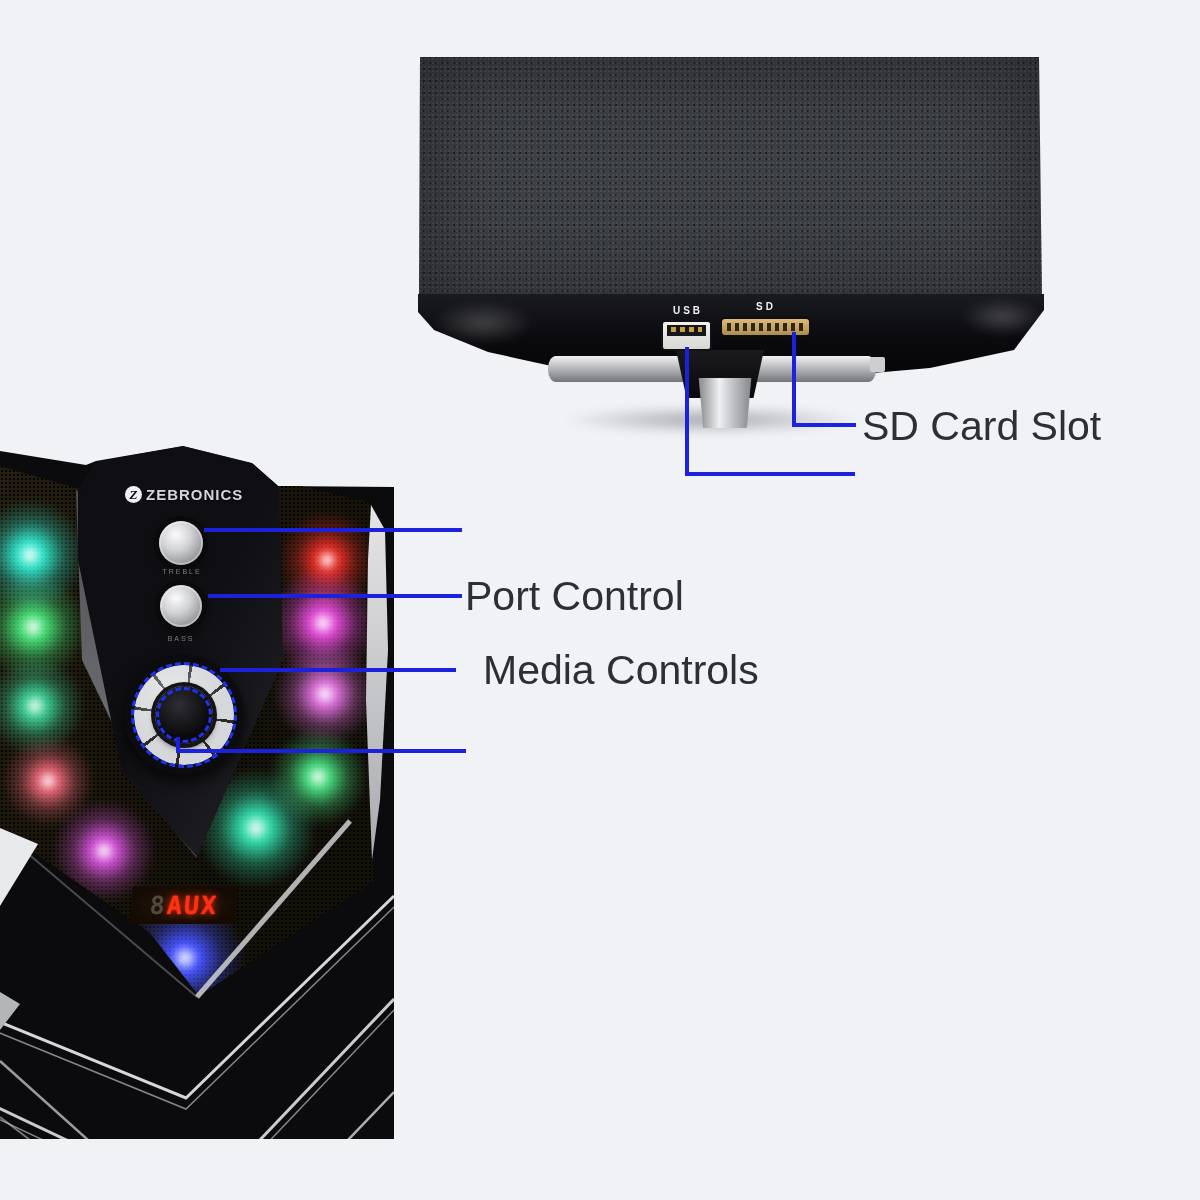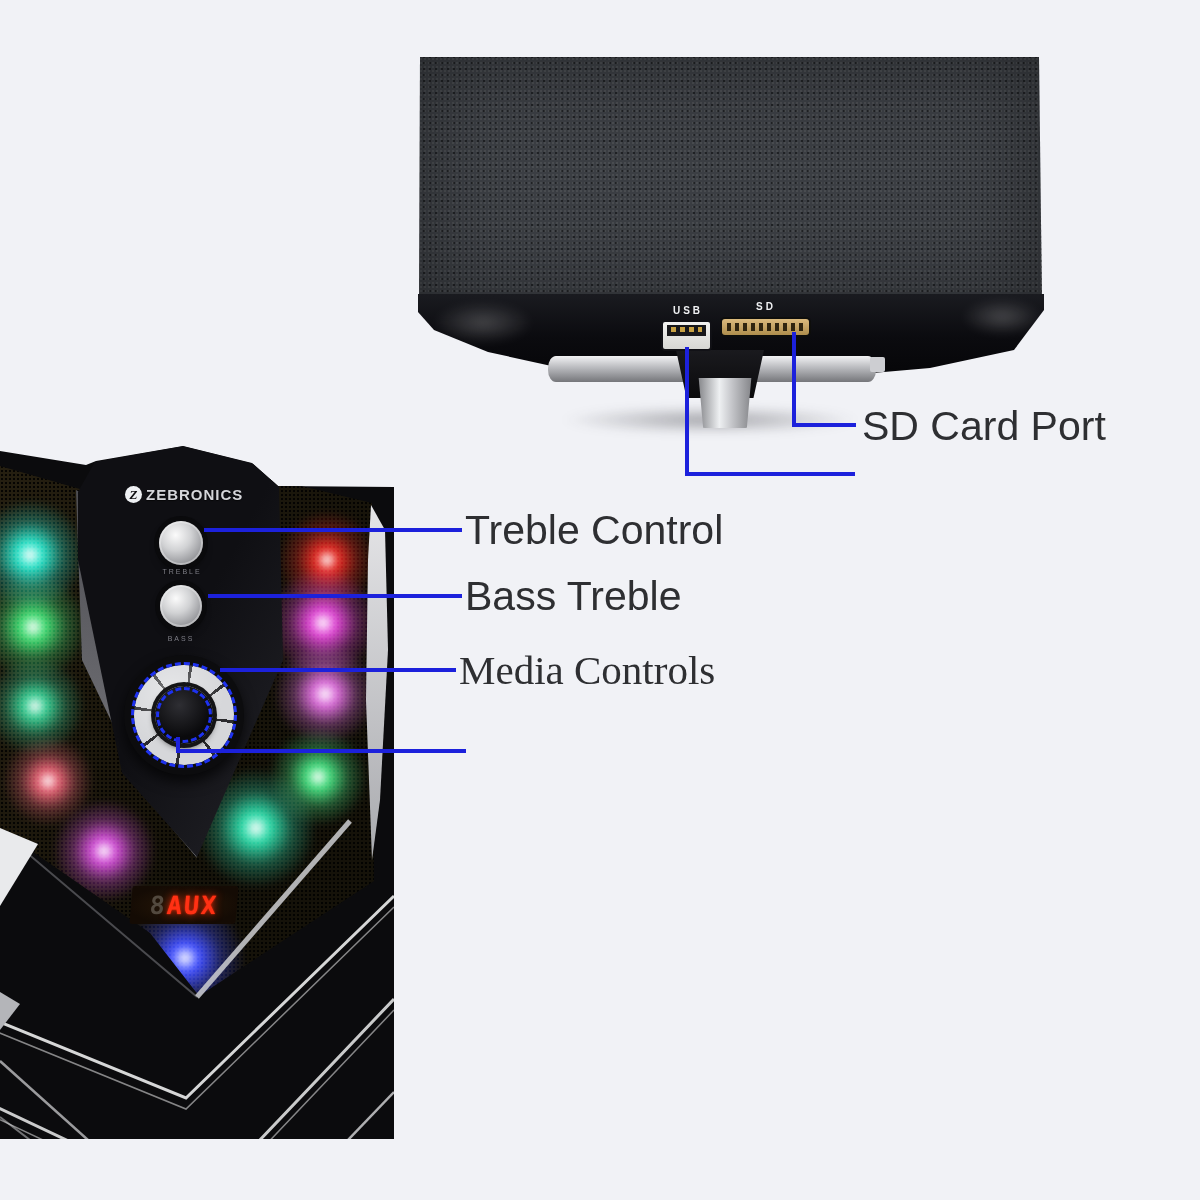--- a/index.html
+++ b/index.html
@@ -253,18 +253,17 @@
   <div class="abs cl" style="left:204px; top:528px; width:258px; height:4px;"></div>
   <div class="abs cl" style="left:208px; top:594px; width:254px; height:4px;"></div>
   <div class="abs cl" style="left:220px; top:668px; width:236px; height:4px;"></div>
   <div class="abs cl" style="left:176px; top:737px; width:4px;  height:16px;"></div>
   <div class="abs cl" style="left:176px; top:749px; width:290px; height:4px;"></div>
   <div class="abs cl" style="left:792px; top:332px; width:4px;  height:95px;"></div>
   <div class="abs cl" style="left:792px; top:423px; width:64px; height:4px;"></div>
   <div class="abs cl" style="left:685px; top:347px; width:4px;  height:129px;"></div>
   <div class="abs cl" style="left:685px; top:472px; width:170px; height:4px;"></div>
 
-  <div class="abs callout-label" style="left:862px; top:406px;">SD Card Port</div>
-  <div class="abs callout-label" style="left:465px; top:510px;">Treble Control</div>
-  <div class="abs callout-label" style="left:465px; top:576px;">Bass Treble</div>
-  <div class="abs callout-label" style="left:459px; top:650px;font-family:Liberation Serif, serif;">Media Controls</div>
+  <div class="abs callout-label" style="left:862px; top:406px;">SD Card Slot</div>
+  <div class="abs callout-label" style="left:465px; top:576px;">Port Control</div>
+  <div class="abs callout-label" style="left:483px; top:650px;">Media Controls</div>
 
 </div>
 
 </body></html>

